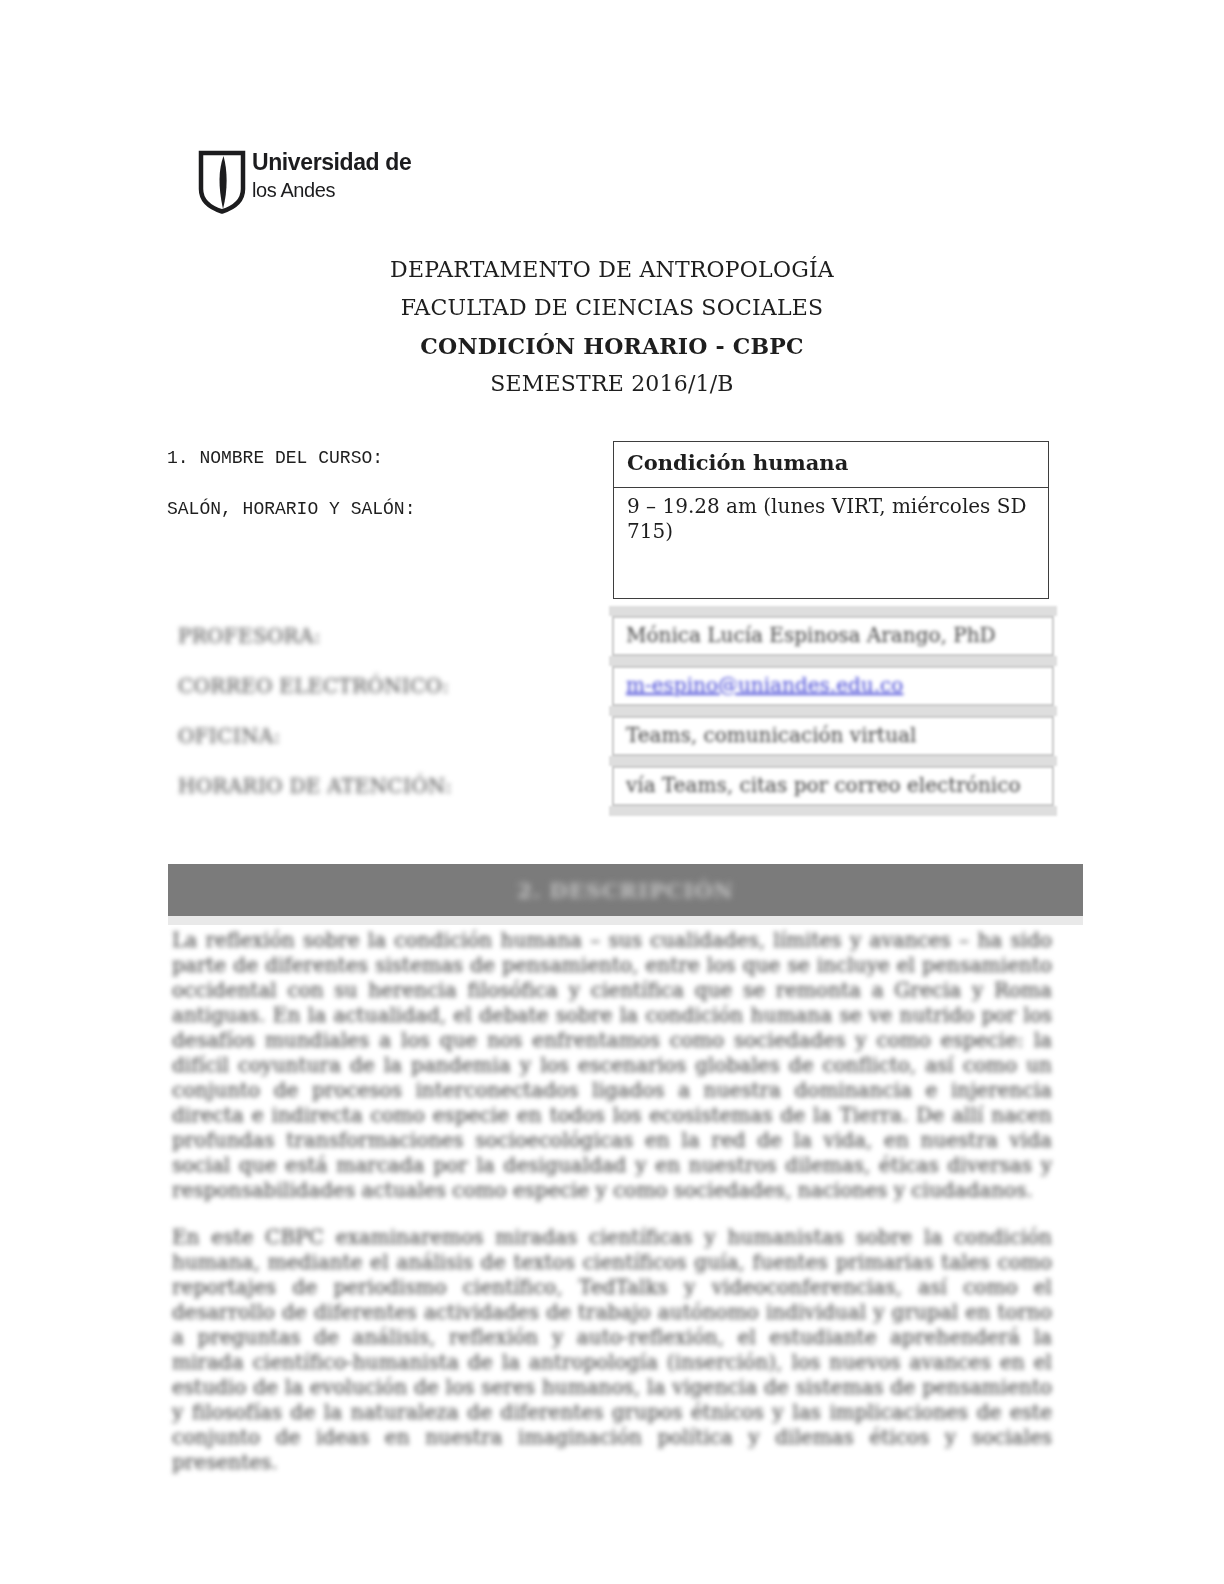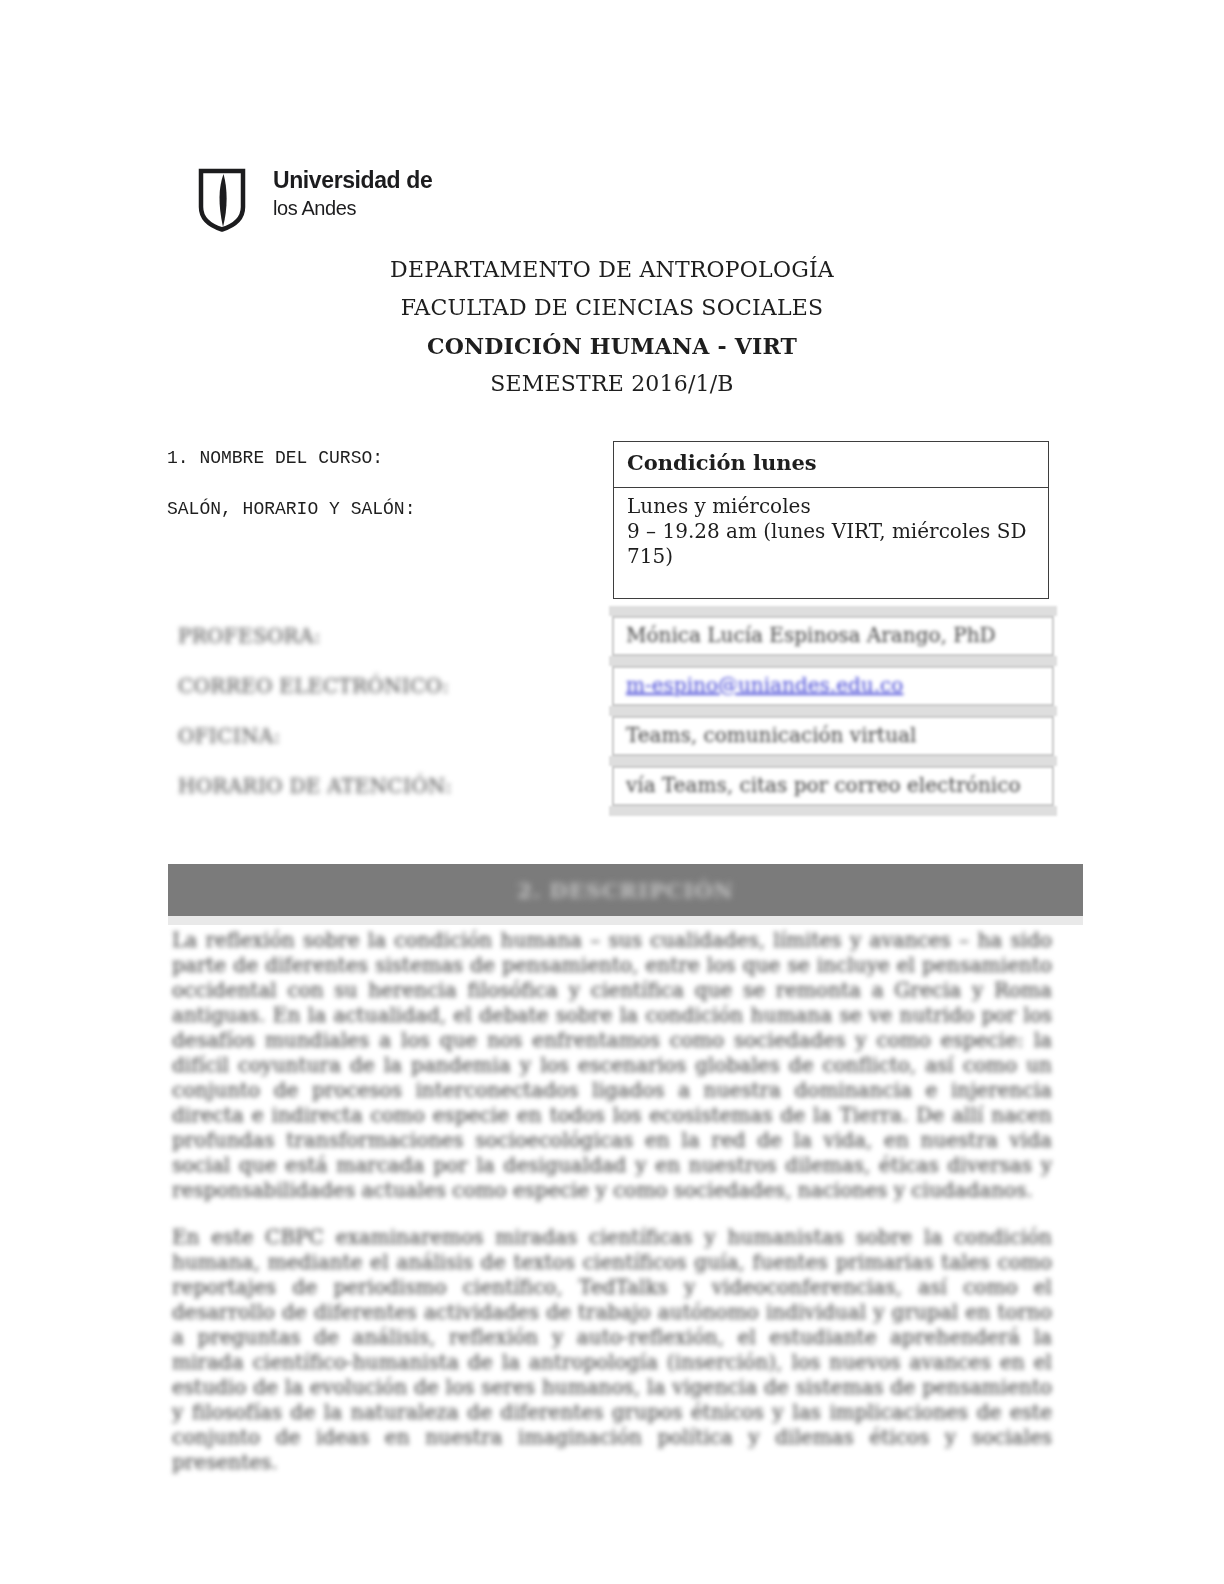--- a/index.html
+++ b/index.html
@@ -1,21 +1,21 @@
 <!DOCTYPE html>
 <html><head>
 <meta charset="utf-8">
 <style>
   * { margin:0; padding:0; box-sizing:border-box; }
   html,body { background:#ffffff; }
   body { width:1224px; height:1584px; position:relative; font-family:"DejaVu Serif", serif; color:#1e1e1e; }
   .page { position:absolute; inset:0; background:#ffffff; overflow:hidden; }
 
   
-  .logo { position:absolute; left:197px; top:168px; display:flex; align-items:flex-start; gap:26px; }
+  .logo { position:absolute; left:197px; top:150px; display:flex; align-items:flex-start; gap:5px; }
   .logo svg { display:block; }
   .logo-text { display:flex; flex-direction:column; font-family:"Liberation Sans", sans-serif; color:#1c1c1e; letter-spacing:-0.4px; }
   .logo-line1 { font-size:23px; line-height:25px; font-weight:bold; }
   .logo-line2 { font-size:20px; line-height:31px; font-weight:normal; }
 
   
   .doc-header { position:absolute; left:0; top:251px; width:1224px; text-align:center; font-size:22px; line-height:38px; letter-spacing:0.2px; }
   .doc-header .bold { font-weight:bold; }
 
   
@@ -56,30 +56,29 @@
     </svg>
     <div class="logo-text">
       <span class="logo-line1">Universidad de</span>
       <span class="logo-line2">los Andes</span>
     </div>
   </div>
 
   <div class="doc-header">
     <div>DEPARTAMENTO DE ANTROPOLOGÍA</div>
     <div>FACULTAD DE CIENCIAS SOCIALES</div>
-    <div class="bold">CONDICIÓN HUMANA - VIRT</div>
+    <div class="bold">CONDICIÓN HORARIO - CBPC</div>
     <div>SEMESTRE 2016/1/B</div>
   </div>
 
   <div class="info-label lbl-name">1. NOMBRE DEL CURSO:</div>
   <div class="info-label lbl-code">SALÓN, HORARIO Y SALÓN:</div>
 
-  <div class="cell cell-name">Condición lunes</div>
+  <div class="cell cell-name">Condición humana</div>
   <div class="cell cell-code">
-    <div>Lunes y miércoles</div>
     <div style="white-space:normal;">9 – 19.28 am (lunes VIRT, miércoles SD 715)</div>
   </div>
 
   <div class="contact-labels">
     <div class="clabel">PROFESORA:</div>
     <div class="clabel">CORREO ELECTRÓNICO:</div>
     <div class="clabel">OFICINA:</div>
     <div class="clabel">HORARIO DE ATENCIÓN:</div>
   </div>
 

